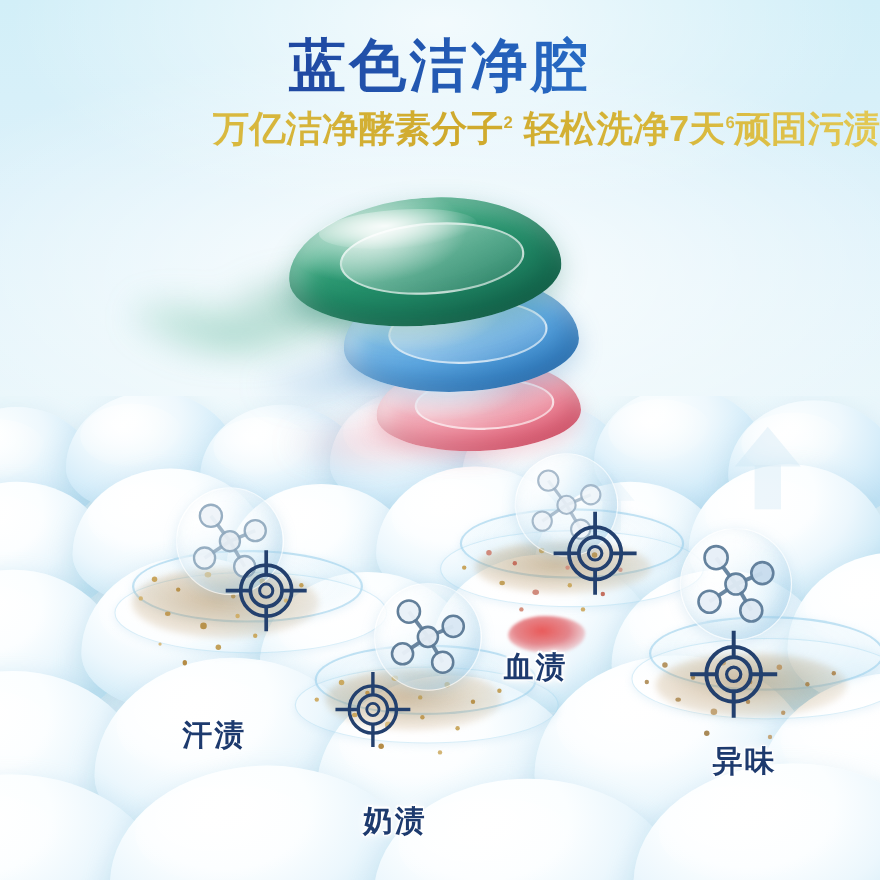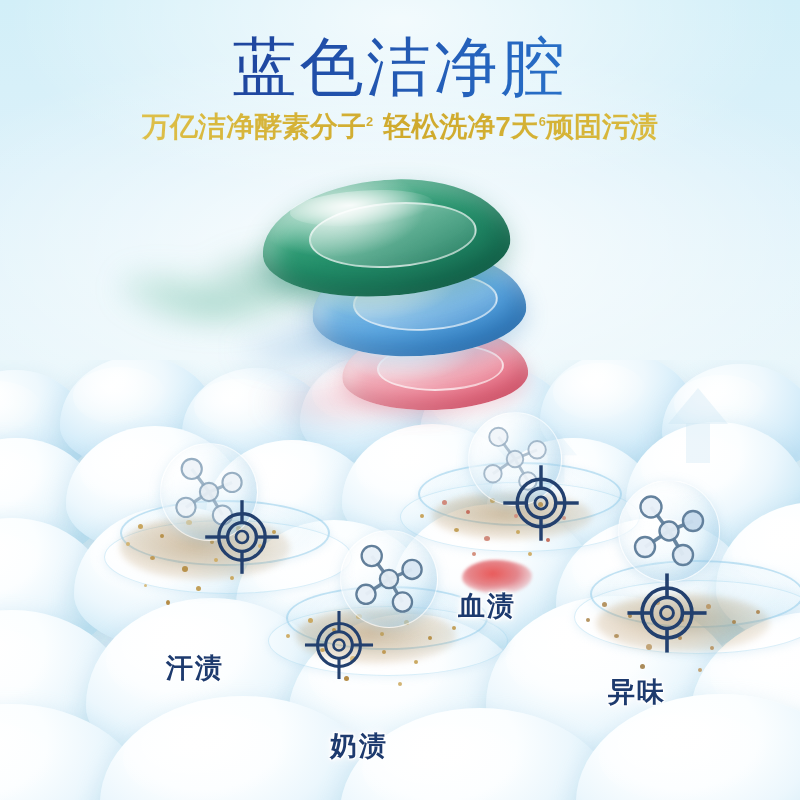--- a/index.html
+++ b/index.html
@@ -235,41 +235,42 @@
   }
 
   
   .headline {
     position: absolute;
     left: 0; right: 0;
     text-align: center;
     pointer-events: none;
   }
   .title-main {
-    font-size: 64px;
-    font-weight: 400;
+    font-size: 52px;
+    font-weight: 700;
     letter-spacing: 3px;
     background: linear-gradient(100deg, #1b3a86 0%, #1f47a0 32%, #2565bf 62%, #2f86d8 88%, #3a9ae2 100%);
     -webkit-background-clip: text;
     background-clip: text;
     color: transparent;
     -webkit-text-fill-color: transparent;
     line-height: 1.1;
   }
   .title-sub {
     margin-top: 8px;
-    font-size: 28px;
+    font-size: 33px;
     font-weight: 700;
     letter-spacing: 0px;
     background: linear-gradient(100deg, #e8cf64 0%, #d9b93f 26%, #cfa92c 52%, #d8b83c 78%, #e3c955 100%);
     -webkit-background-clip: text;
     background-clip: text;
     color: transparent;
     -webkit-text-fill-color: transparent;
     line-height: 1.2;
+    text-align: right;
   }
   .title-sub sup {
     font-size: 0.46em;
     vertical-align: super;
     font-weight: 600;
   }
   .sub-gap { display: inline-block; width: 10px; }
 </style>
 </head>
 <body>
@@ -545,21 +546,21 @@
           <circle cx="50" cy="50" r="29"></circle>
           <circle cx="50" cy="50" r="18"></circle>
           <circle cx="50" cy="50" r="7.5" stroke-width="3.4"></circle>
           <line x1="50" y1="4" x2="50" y2="32"></line>
           <line x1="50" y1="68" x2="50" y2="96"></line>
           <line x1="4" y1="50" x2="32" y2="50"></line>
           <line x1="68" y1="50" x2="96" y2="50"></line>
         </g>
       </svg>
     </div>
-    <div class="stain-label" style="left:608px; top:674px;">异味</div>
+    <div class="stain-label" style="left:648px; top:674px;">异味</div>
   </div>
 
   <div class="headline" style="top:32px;">
     <div class="title-main">蓝色洁净腔</div>
     <div class="title-sub">
       <span>万亿洁净酵素分子</span><sup>2</sup><span class="sub-gap"></span><span>轻松洗净7天</span><sup>6</sup><span>顽固污渍</span>
     </div>
   </div>
 
 </div>

